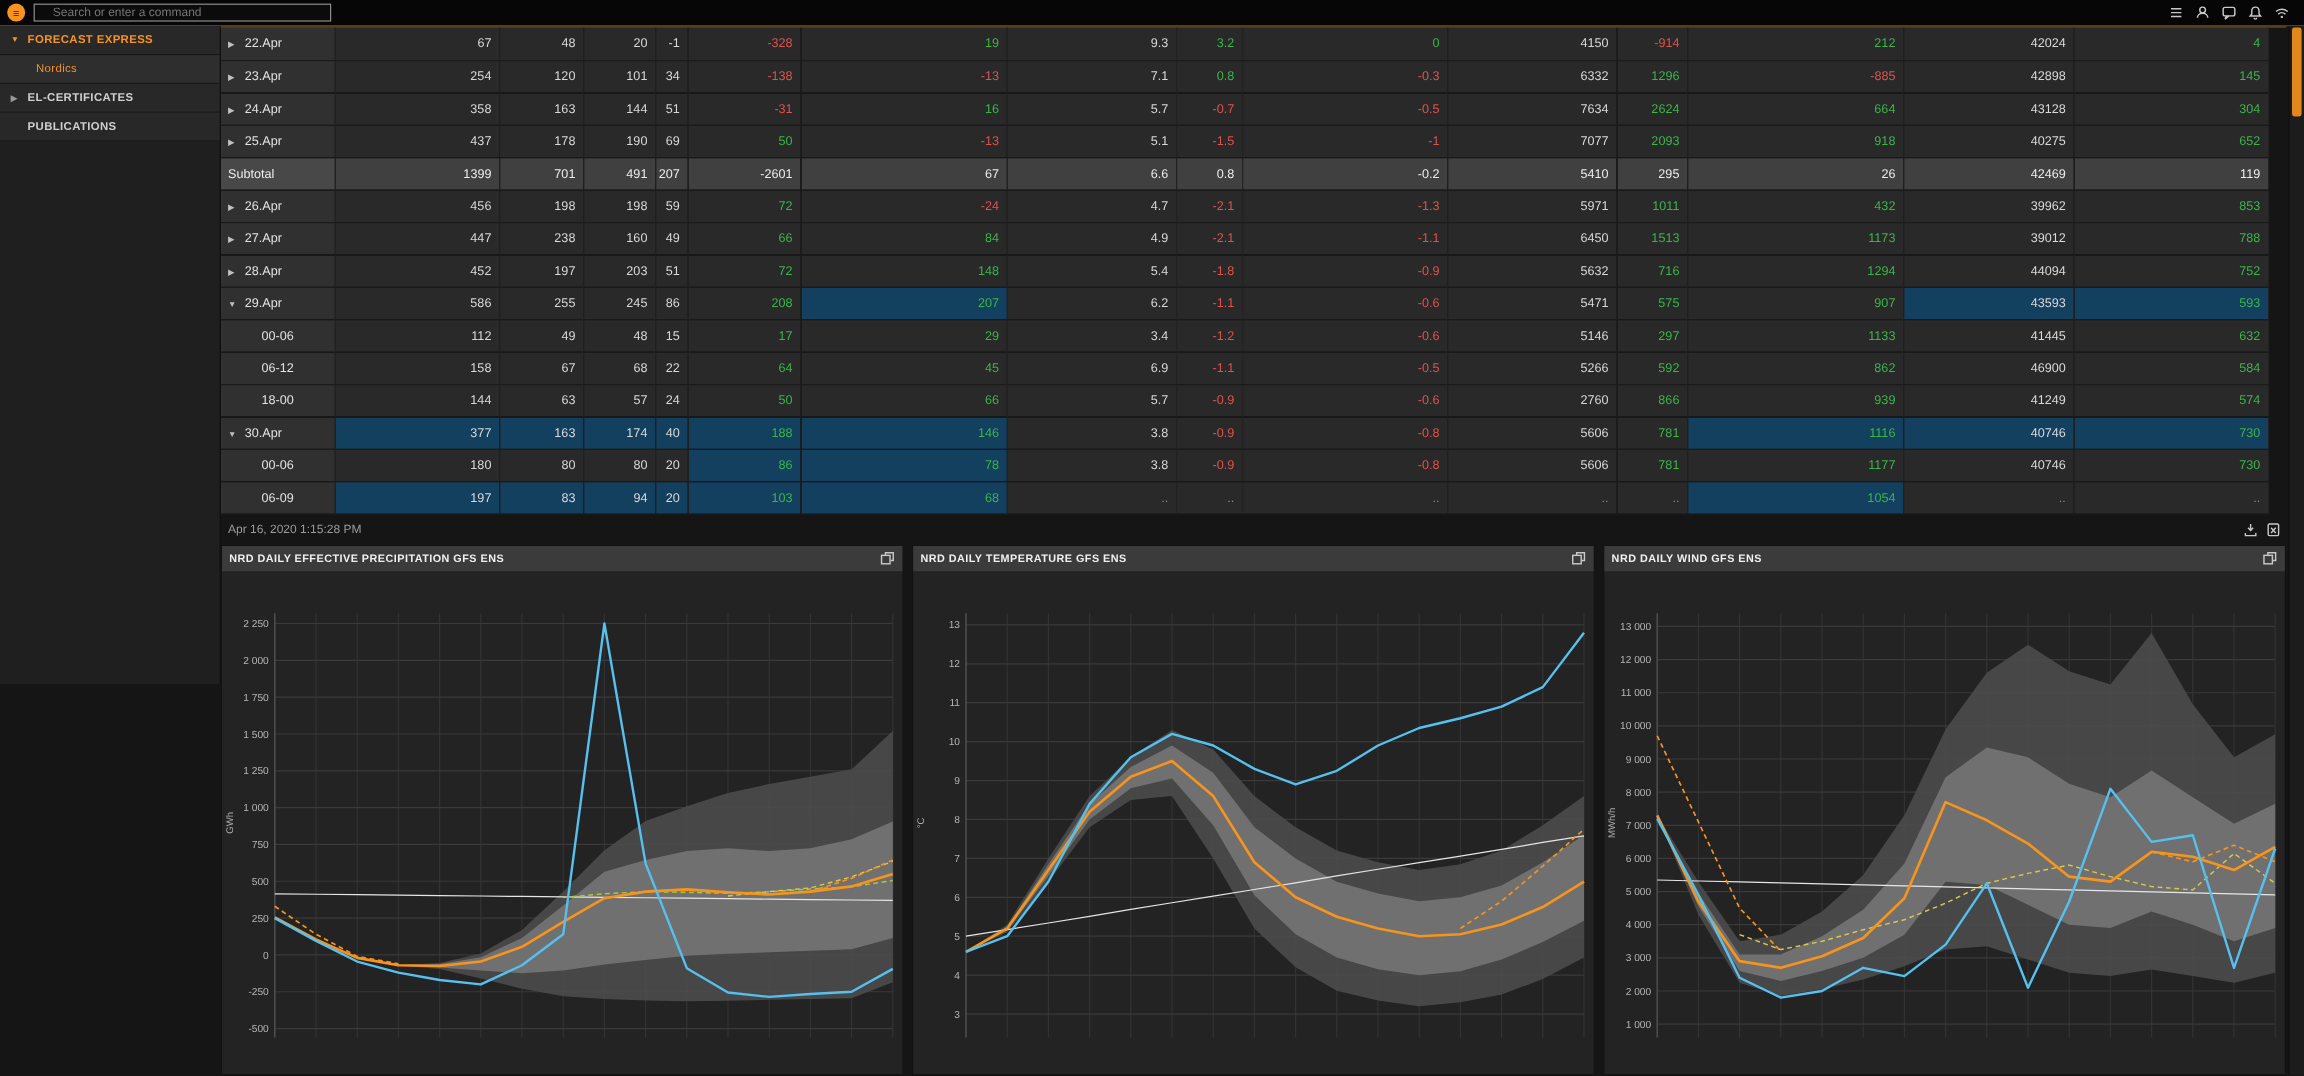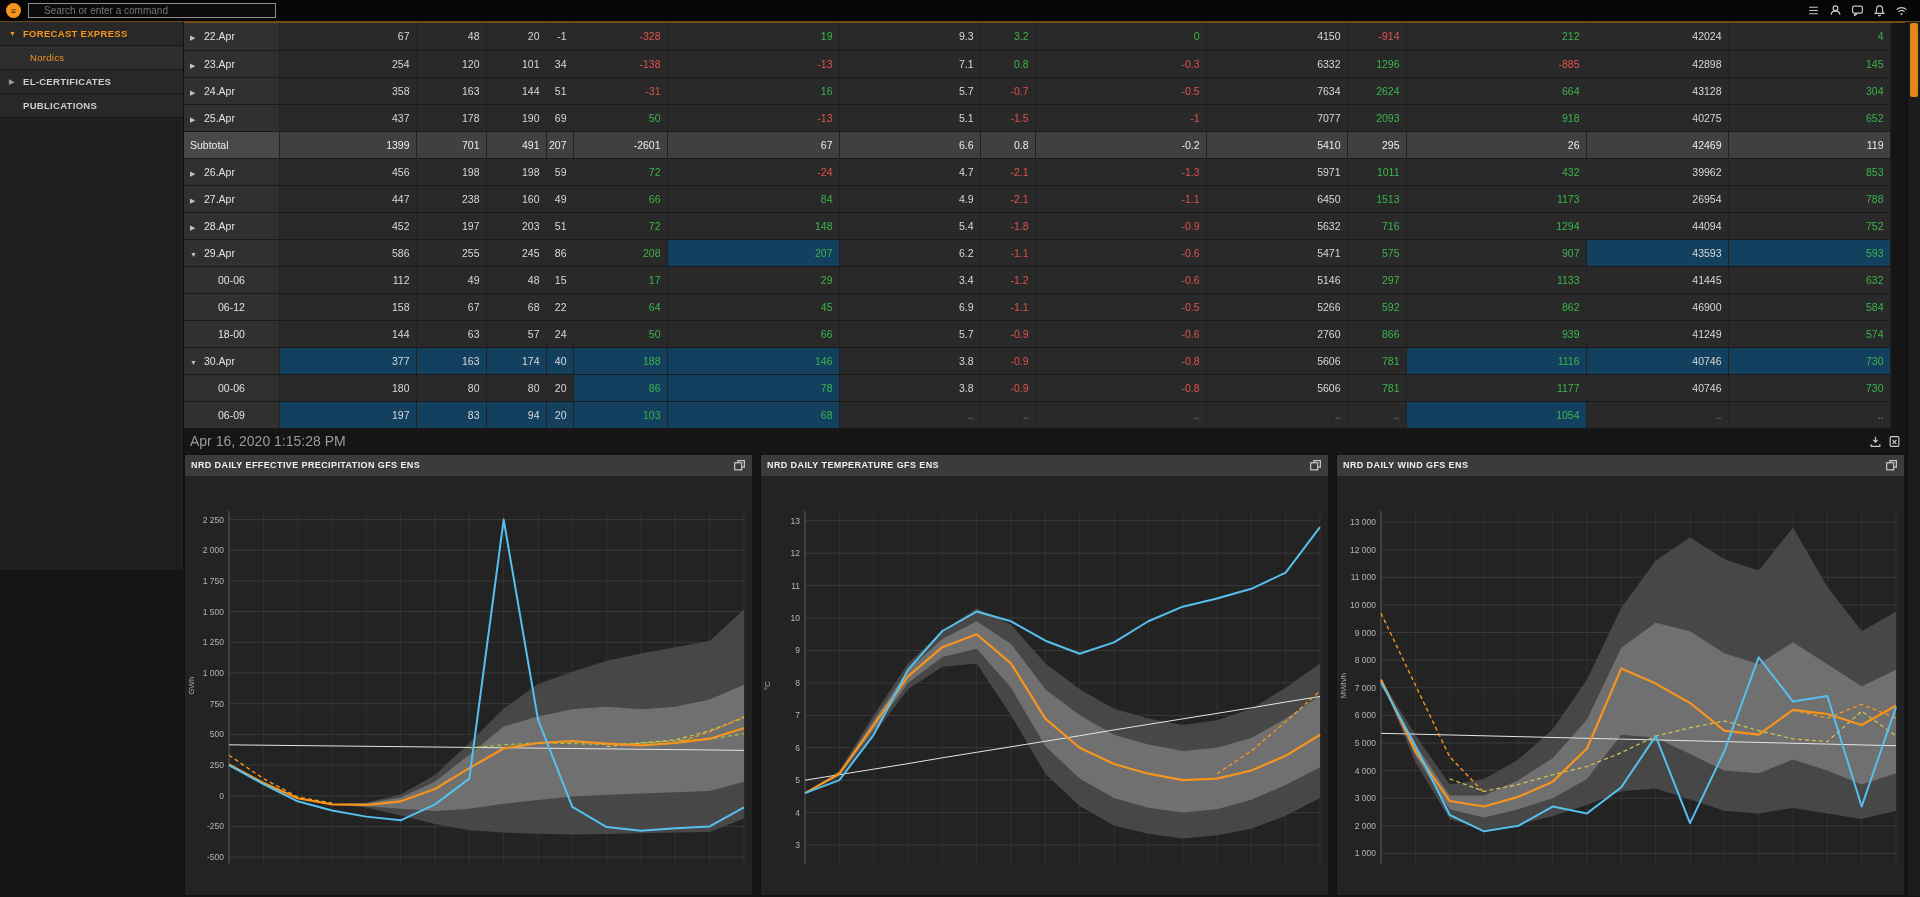--- a/index.html
+++ b/index.html
@@ -36,21 +36,21 @@
   td.label.indent{padding-left:34px}
   tr.summary td{background:#404040;color:#ececec}
   tr.summary td.label{background:#484848}
   td.p{color:#3bb54a}
   td.n{color:#e0524c}
   td.d{color:#8d8d8d}
   td.hl{background:#14405f}
   .arrow{font-size:7px;color:#c0c0c0;margin-right:6px;display:inline-block;width:8px;cursor:pointer}
 
   
-  .statusbar{height:25px;display:flex;align-items:center;justify-content:space-between;padding:0 4px 0 6px;font-size:14px;color:#9b9b9b}
+  .statusbar{height:25px;display:flex;align-items:center;justify-content:space-between;padding:0 4px 0 6px;font-size:10px;color:#9b9b9b}
   .status-icons{display:flex;gap:6px;align-items:center}
 
   
   .charts{display:flex;gap:7px;flex:1;min-height:0}
   .chart-panel{flex:1;min-width:0;display:flex;flex-direction:column;background:#232323;border:1px solid #121212}
   .chart-header{height:21px;flex:0 0 21px;background:#3b3b3b;display:flex;align-items:center;justify-content:space-between;padding:0 6px;font-size:9px;font-weight:bold;color:#f0f0f0;letter-spacing:.4px}
   .chart-svg{flex:1;width:100%;display:block}
   .chart-svg text{font-family:"Liberation Sans",sans-serif}
 
   
@@ -236,21 +236,21 @@
               <td>160</td>
               <td>49</td>
               <td class="p">66</td>
               <td class="p">84</td>
               <td>4.9</td>
               <td class="n">-2.1</td>
               <td class="n">-1.1</td>
               <td>6450</td>
               <td class="p">1513</td>
               <td class="p">1173</td>
-              <td>26954</td>
+              <td>39012</td>
               <td class="p">788</td>
             </tr>
             <tr>
               <td class="label"><span class="arrow">▶</span><span>28.Apr</span></td>
               <td>452</td>
               <td>197</td>
               <td>203</td>
               <td>51</td>
               <td class="p">72</td>
               <td class="p">148</td>

